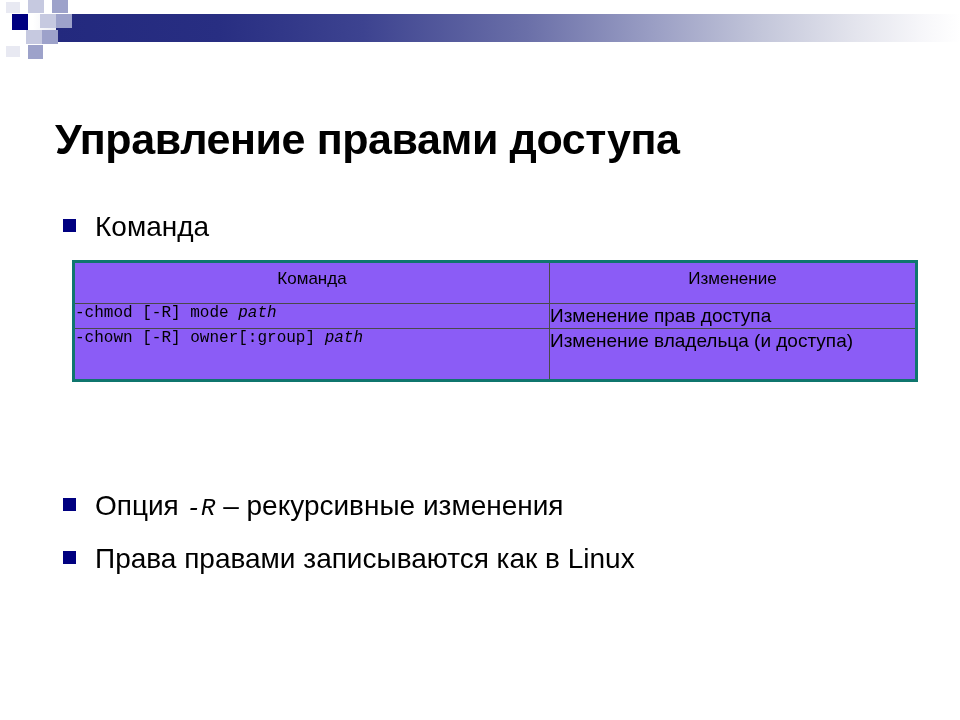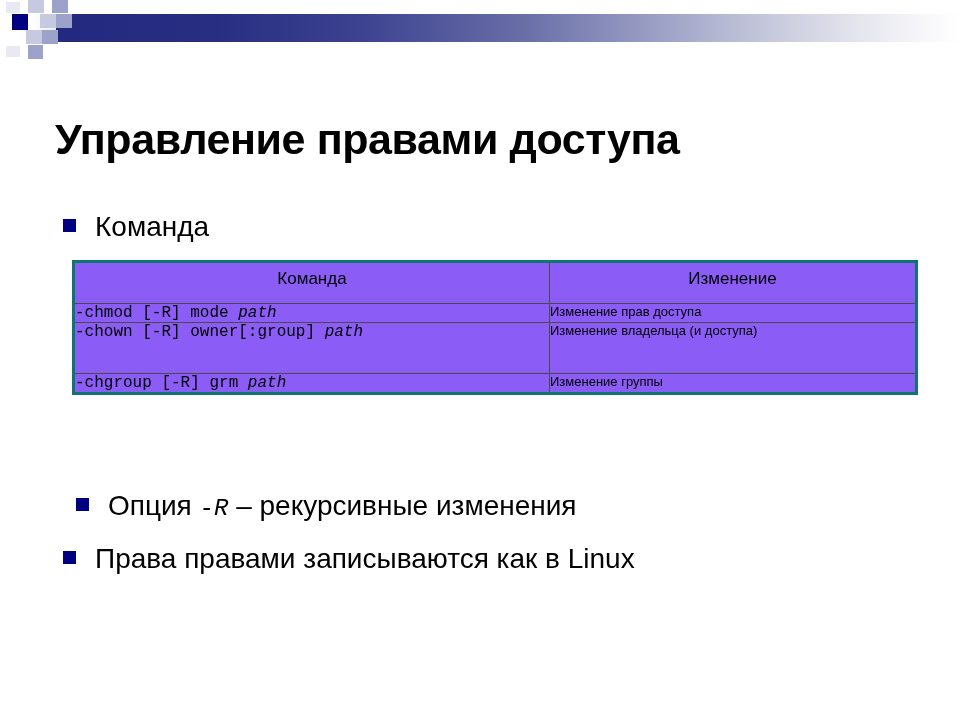--- a/index.html
+++ b/index.html
@@ -83,21 +83,21 @@
     margin-right: 19px;
     position: relative;
     top: -4px;
   }
   .bullet-text {
     font-size: 28px;
     line-height: 1.2;
     white-space: nowrap;
   }
   .bullet-1 { left: 63px; top: 210px; }
-  .bullet-2 { left: 76px; top: 489px; }
+  .bullet-2 { left: 63px; top: 489px; }
   .bullet-3 { left: 63px; top: 542px; }
 
   code.mono {
     font-family: "Liberation Mono", "DejaVu Sans Mono", monospace;
     font-style: italic;
     font-size: 24px;
   }
 
   
   .cmd-table {
@@ -127,21 +127,21 @@
   .cell-cmd {
     font-family: "Liberation Mono", "DejaVu Sans Mono", monospace;
     font-size: 16px;
     padding: 7px 0 8px 10px;
     white-space: nowrap;
   }
   .cell-cmd em {
     font-style: italic;
   }
   .cell-desc {
-    font-size: 13px;
+    font-size: 19px;
     line-height: 1.25;
     padding: 7px 8px 8px 9px;
   }
   .row-tall .cell-cmd,
   .row-tall .cell-desc { height: 50px; }
 </style>
 </head>
 <body>
 
 <div class="deco-band">
@@ -183,24 +183,20 @@
   </thead>
   <tbody>
     <tr>
       <td class="cell-cmd"><span>-chmod [-R] mode </span><em>path</em></td>
       <td class="cell-desc">Изменение прав доступа</td>
     </tr>
     <tr class="row-tall">
       <td class="cell-cmd"><span>-chown [-R] owner[:group] </span><em>path</em></td>
       <td class="cell-desc">Изменение владельца (и доступа)</td>
     </tr>
-    <tr>
-      <td class="cell-cmd"><span>-chgroup [-R] grm </span><em>path</em></td>
-      <td class="cell-desc">Изменение группы</td>
-    </tr>
   </tbody>
 </table>
 
 <div class="bullet-row bullet-2">
   <span class="bullet-marker"></span>
   <span class="bullet-text"><span>Опция </span><code class="mono">-R</code><span> – рекурсивные изменения</span></span>
 </div>
 
 <div class="bullet-row bullet-3">
   <span class="bullet-marker"></span>

